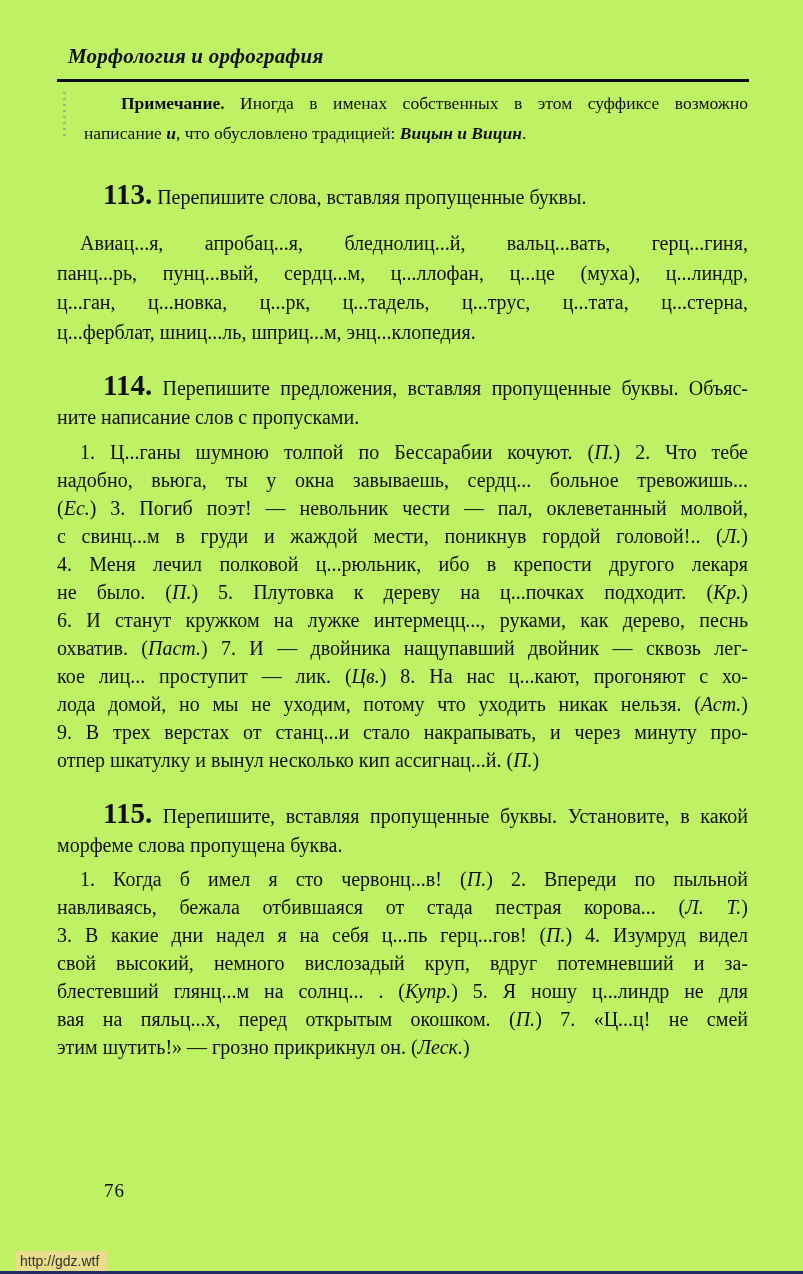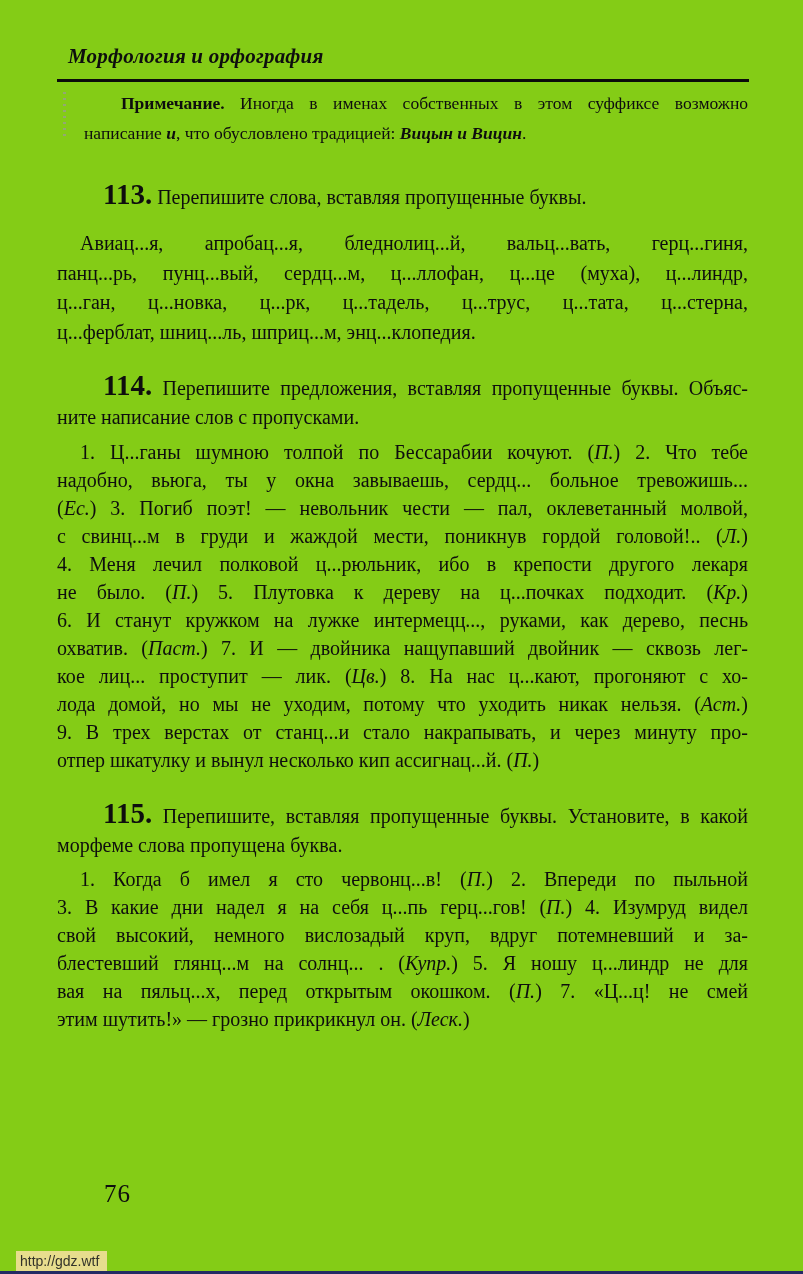--- a/index.html
+++ b/index.html
@@ -1,21 +1,21 @@
 <!DOCTYPE html>
 <html><head>
 <meta charset="utf-8">
 <style>
   html,body{margin:0;padding:0;}
   body{
     width:803px;height:1274px;position:relative;overflow:hidden;
     background:#ffffff;color:#0e0e0e;
     font-family:"Liberation Serif", serif;
   }
-  .page{position:absolute;inset:0;background:#84cc16;}
+  .page{position:absolute;inset:0;background:#bef264;}
 
   .running-head{
     position:absolute;left:68px;top:44px;
     font-size:21px;font-weight:bold;font-style:italic;letter-spacing:0.2px;
     white-space:nowrap;
   }
   .head-rule{
     position:absolute;left:57px;width:692px;top:79px;height:3px;
     background:#0b0b0b;
   }
@@ -53,21 +53,21 @@
   [data-name="ex115-sentences"]{margin-top:5px;}
 
   .sg-n{}
   .sg-b{font-weight:bold;}
   .sg-i{font-style:italic;}
   .sg-bi{font-weight:bold;font-style:italic;}
   .sg-num{font-weight:bold;font-size:29px;}
 
   .page-number{
     position:absolute;left:104px;top:1180px;
-    font-size:25px;letter-spacing:1px;
+    font-size:19px;letter-spacing:1px;
   }
 
   .watermark{
     position:absolute;left:16px;top:1251px;height:20px;
     padding:0 8px 0 4px;display:flex;align-items:center;
     font-family:"Liberation Sans", sans-serif;font-size:14px;color:#33332a;
     border-bottom:2px solid #8a8358;
   }
   .bottom-bar{
     position:absolute;left:0;bottom:0;width:803px;height:3px;
@@ -115,20 +115,21 @@
         <div class="line" data-name="ex114-sentences-line"><span class="sg-n">лода домой, но мы не уходим, потому что уходить никак нельзя. (</span><span class="sg-i">Аст.</span><span class="sg-n">)</span></div>
         <div class="line" data-name="ex114-sentences-line"><span class="sg-n">9. В трех верстах от станц...и стало накрапывать, и через минуту про-</span></div>
         <div class="line last" data-name="ex114-sentences-line"><span class="sg-n">отпер шкатулку и вынул несколько кип ассигнац...й. (</span><span class="sg-i">П.</span><span class="sg-n">)</span></div>
       </div>
       <div class="para task" data-name="ex115-task">
         <div class="line first" data-name="ex115-task-line"><span class="sg-num">115.</span><span class="sg-n"> Перепишите, вставляя пропущенные буквы. Установите, в какой</span></div>
         <div class="line last" data-name="ex115-task-line"><span class="sg-n">морфеме слова пропущена буква.</span></div>
       </div>
       <div class="para body tight" data-name="ex115-sentences">
         <div class="line first" data-name="ex115-sentences-line"><span class="sg-n">1. Когда б имел я сто червонц...в! (</span><span class="sg-i">П.</span><span class="sg-n">) 2. Впереди по пыльной</span></div>
+        <div class="line" data-name="ex115-sentences-line"><span class="sg-n">навливаясь, бежала отбившаяся от стада пестрая корова... (</span><span class="sg-i">Л. Т.</span><span class="sg-n">)</span></div>
         <div class="line" data-name="ex115-sentences-line"><span class="sg-n">3. В какие дни надел я на себя ц...пь герц...гов! (</span><span class="sg-i">П.</span><span class="sg-n">) 4. Изумруд видел</span></div>
         <div class="line" data-name="ex115-sentences-line"><span class="sg-n">свой высокий, немного вислозадый круп, вдруг потемневший и за-</span></div>
         <div class="line" data-name="ex115-sentences-line"><span class="sg-n">блестевший глянц...м на солнц... . (</span><span class="sg-i">Купр.</span><span class="sg-n">) 5. Я ношу ц...линдр не для</span></div>
         <div class="line" data-name="ex115-sentences-line"><span class="sg-n">вая на пяльц...х, перед открытым окошком. (</span><span class="sg-i">П.</span><span class="sg-n">) 7. «Ц...ц! не смей</span></div>
         <div class="line last" data-name="ex115-sentences-line"><span class="sg-n">этим шутить!» — грозно прикрикнул он. (</span><span class="sg-i">Леск.</span><span class="sg-n">)</span></div>
       </div>
     </div>
 
   <div class="page-number" data-name="page-number">76</div>
 

